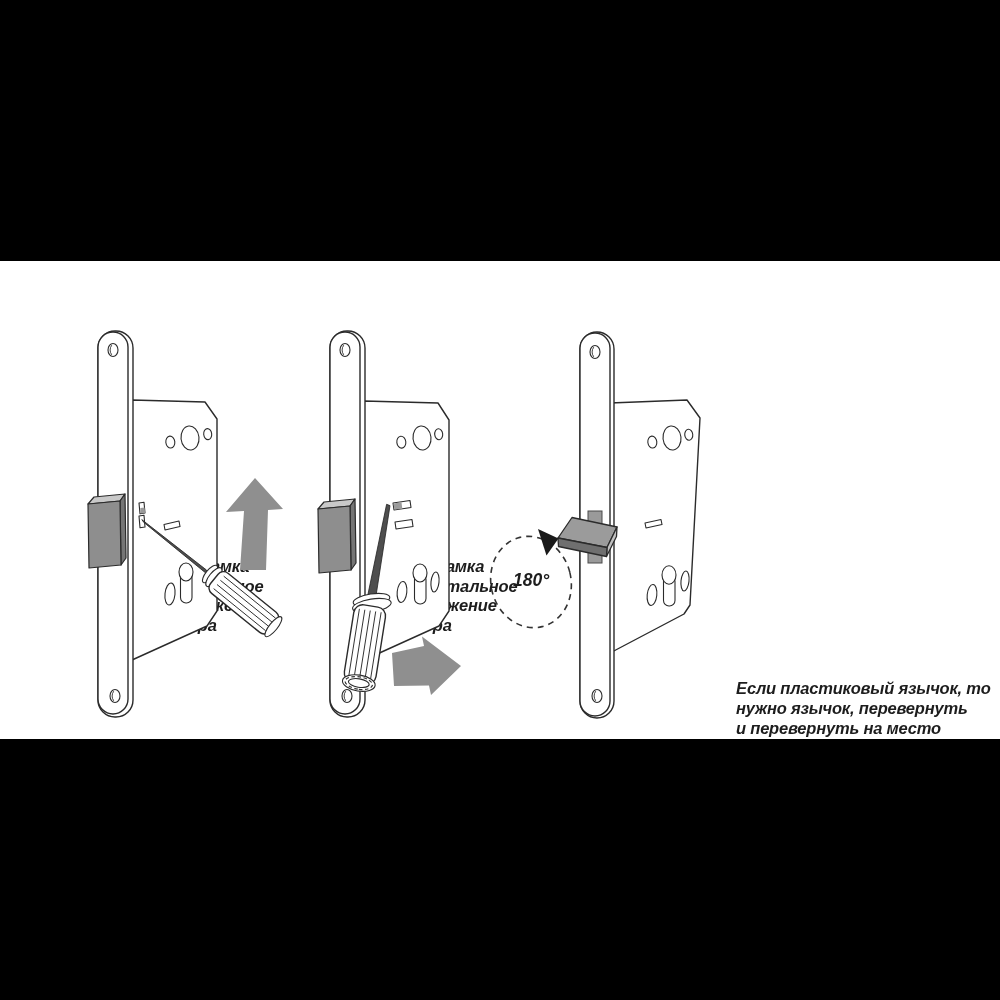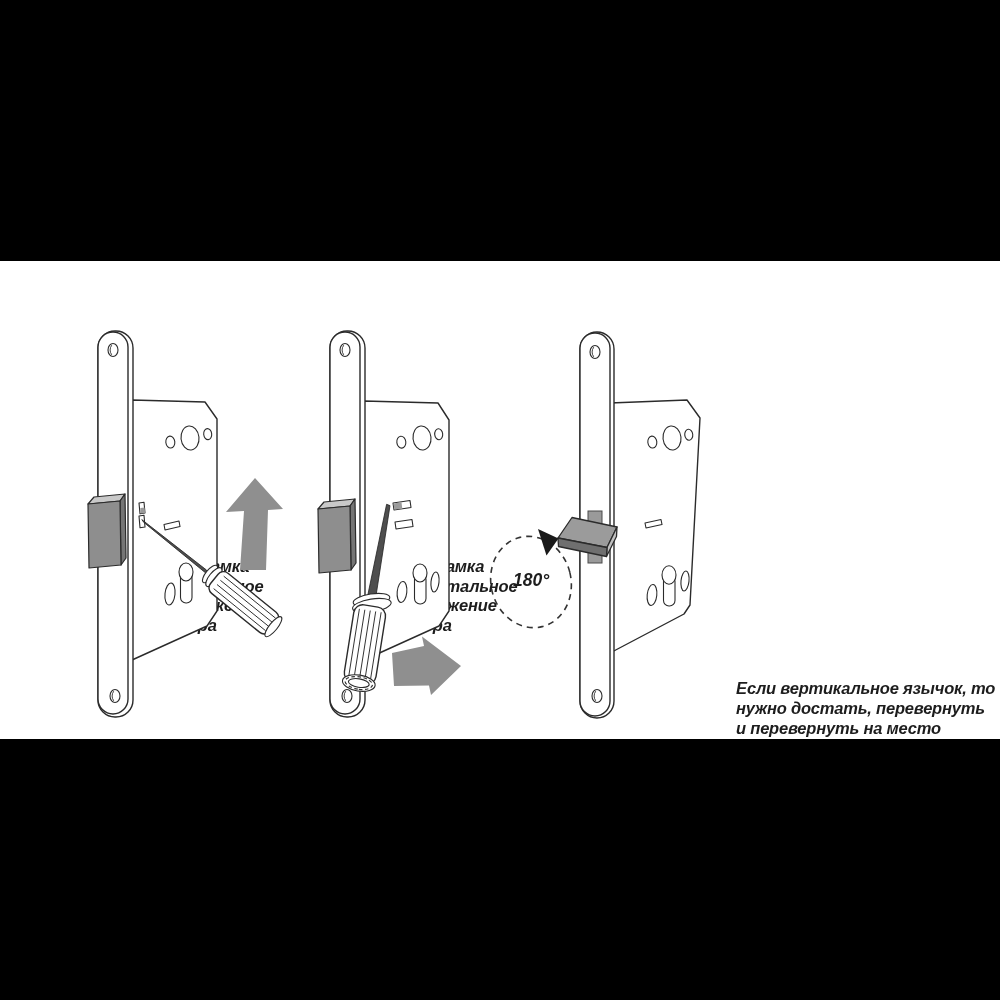--- a/index.html
+++ b/index.html
@@ -56,22 +56,22 @@
   </div>
 
   <div class="caption" style="left:380px;top:296px">
     <span>Если у замка</span>
     <span>горизонтальное</span>
     <span>расположение</span>
     <span>стопора</span>
   </div>
 
   <div class="caption" style="left:736px;top:417px;line-height:20px">
-    <span>Если вертикальное язычок, то</span>
-    <span>нужно достать, перевернуть</span>
+    <span>Если пластиковый язычок, то</span>
+    <span>нужно язычок, перевернуть</span>
     <span>и перевернуть на место</span>
   </div>
 
   <div class="rot-label" style="left:513px;top:309px">180°</div>
 </div>
 
 <svg class="lock-svg" style="left:60px;top:325px" width="240" height="412" viewBox="0 0 240 412">
 
   <path class="ol" d="M72,75 L145,77 L157,94 L157,286 L147,301 L72,335 Z"></path>
 

